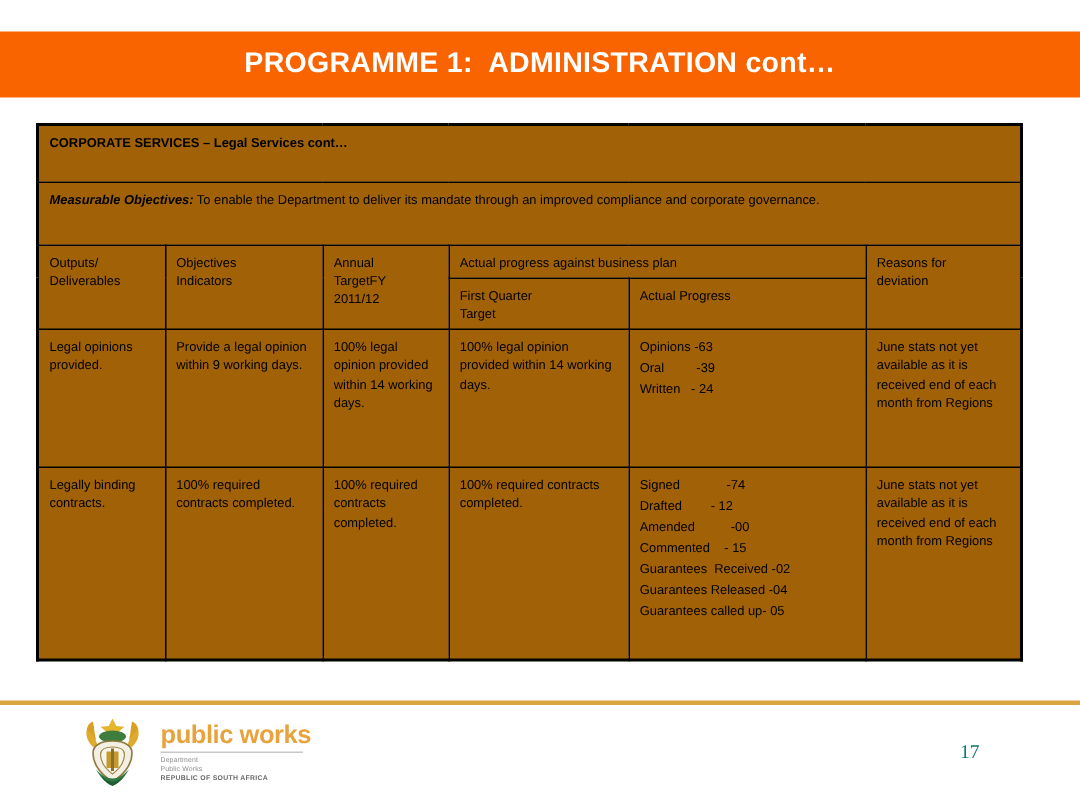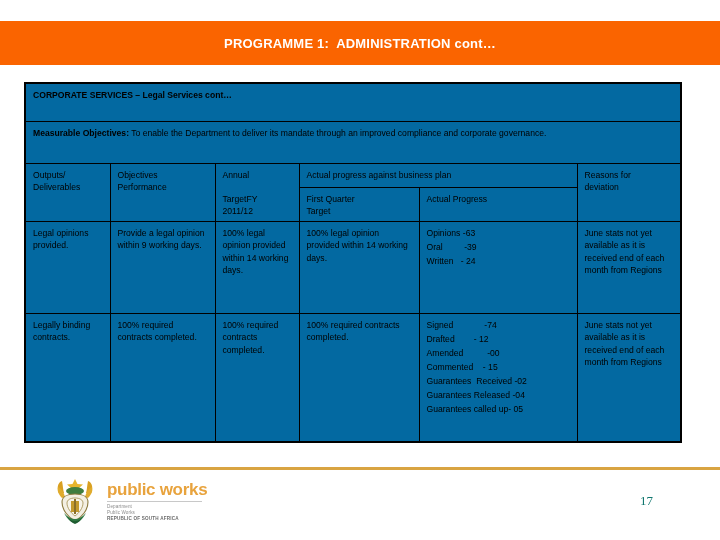--- a/index.html
+++ b/index.html
@@ -22,21 +22,21 @@
     position: absolute;
     left: 0; top: 21px;
     width: 720px; height: 44px;
     background: #fa6400;
     display: flex;
     align-items: center;
     justify-content: center;
   }
   .title-text {
     color: #ffffff;
-    font-size: 13px;
+    font-size: 19px;
     font-weight: bold;
     letter-spacing: 0.2px;
     white-space: pre;
   }
 
   
   .tbl-wrap {
     position: absolute;
     left: 24px; top: 82px;
     width: 656px;
@@ -47,55 +47,54 @@
     table-layout: fixed;
     border: 2px solid #000000;
   }
   table.main td {
     border: 1px solid #000000;
     vertical-align: top;
     padding: 5px 6px 4px 7px;
     font-size: 8.6px;
     line-height: 1.42;
     color: #000000;
-    background: #0369a1;
+    background: #a16207;
   }
   td.banner {
     font-weight: bold;
     font-size: 9.6px;
     height: 38px;
     padding-top: 11px;
     padding-left: 9px;
   }
   td.objectives {
     font-size: 9.1px;
     height: 42px;
     padding-top: 8px;
     padding-left: 9px;
     line-height: 1.5;
   }
-  td.objectives b { font-weight: bold; }
+  td.objectives b { font-weight: bold; font-style: italic; }
 
   td.hdr {
     background: #fcc894;
     font-weight: normal;
     font-size: 9.1px;
     line-height: 1.45;
     padding-top: 6px;
     vertical-align: top;
   }
   td.hdr-tall { height: 40px; }
   td.hdr-sub  { height: 34px; }
 
   .just {
     display: block;
     text-align: justify;
     text-align-last: justify;
     width: 74px;
-    margin-top: 12px;
   }
 
   td.body-cell { height: 92px; }
   td.body-cell2 { height: 128px; }
 
   .stat-list { display: block; }
   .stat-row {
     display: block;
     white-space: pre;
     line-height: 1.62;
@@ -182,21 +181,21 @@
           </td>
         </tr>
 
         <tr>
           <td class="hdr hdr-tall" rowspan="2">
             <span>Outputs/</span><br>
             <span>Deliverables</span>
           </td>
           <td class="hdr hdr-tall" rowspan="2">
             <span>Objectives</span><br>
-            <span>Performance</span>
+            <span>Indicators</span>
           </td>
           <td class="hdr hdr-tall" rowspan="2">
             <span>Annual</span><br>
             <span class="just"><span>Target</span><span>FY</span></span>
             <span>2011/12</span>
           </td>
           <td class="hdr" colspan="2">Actual progress against business plan</td>
           <td class="hdr hdr-tall" rowspan="2">
             <span>Reasons for</span><br>
             <span>deviation</span>

